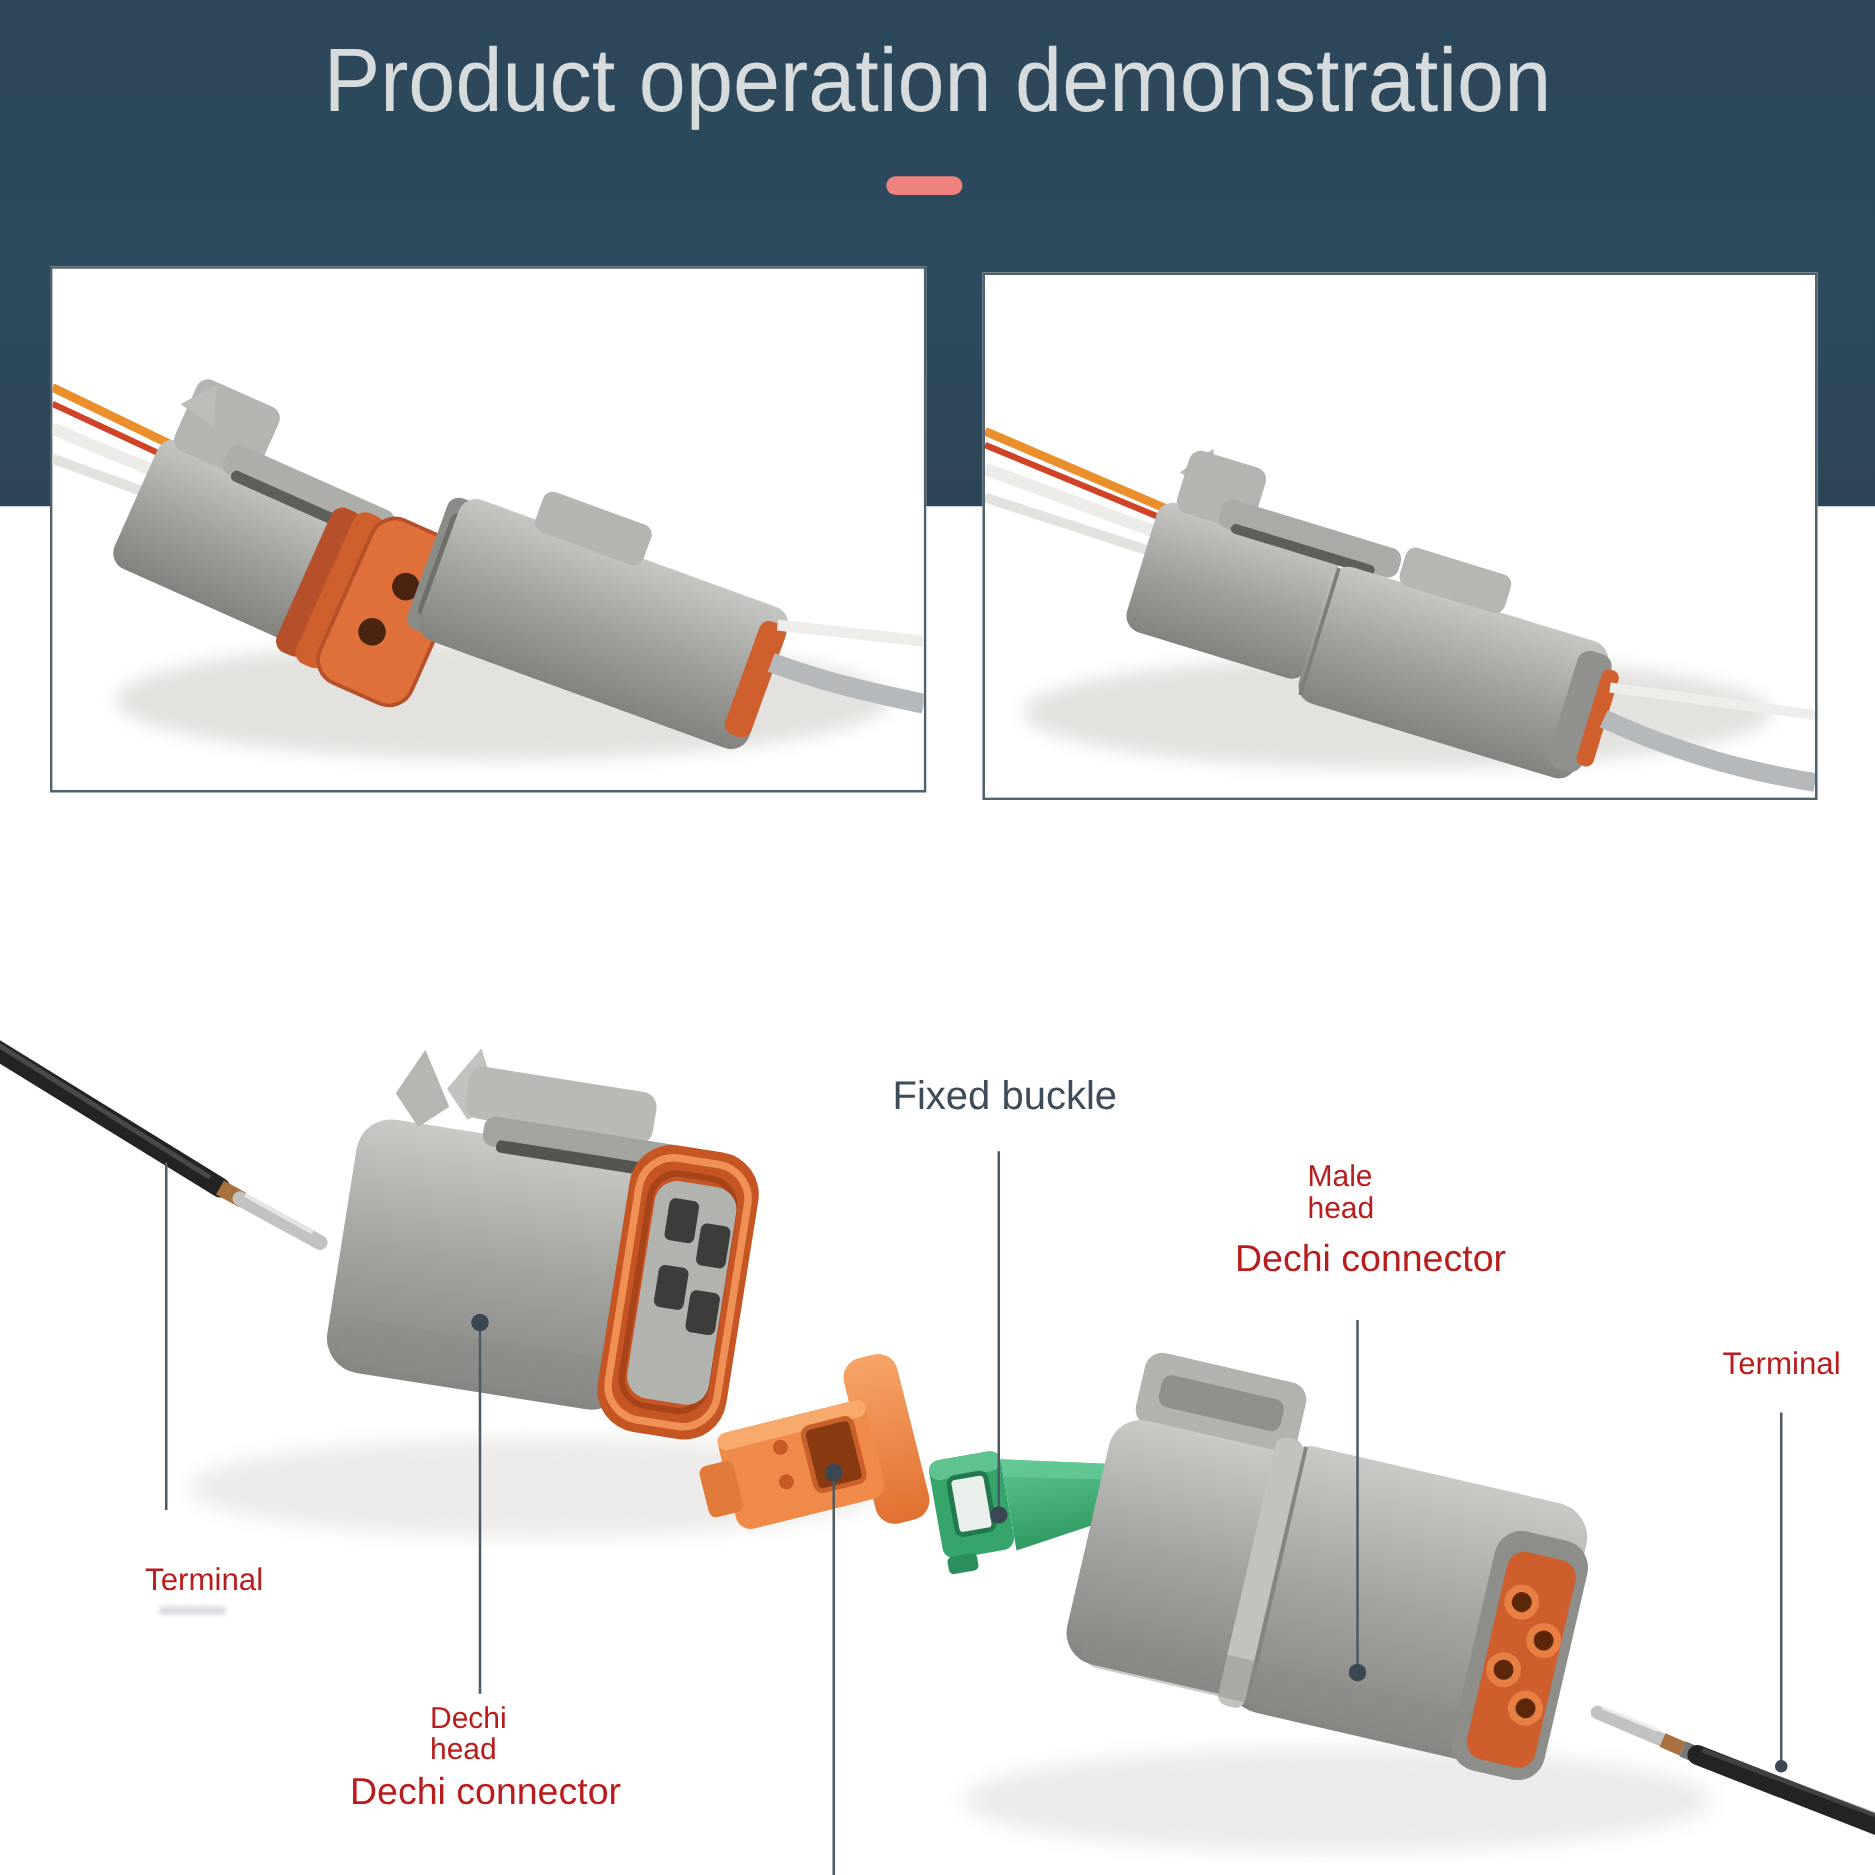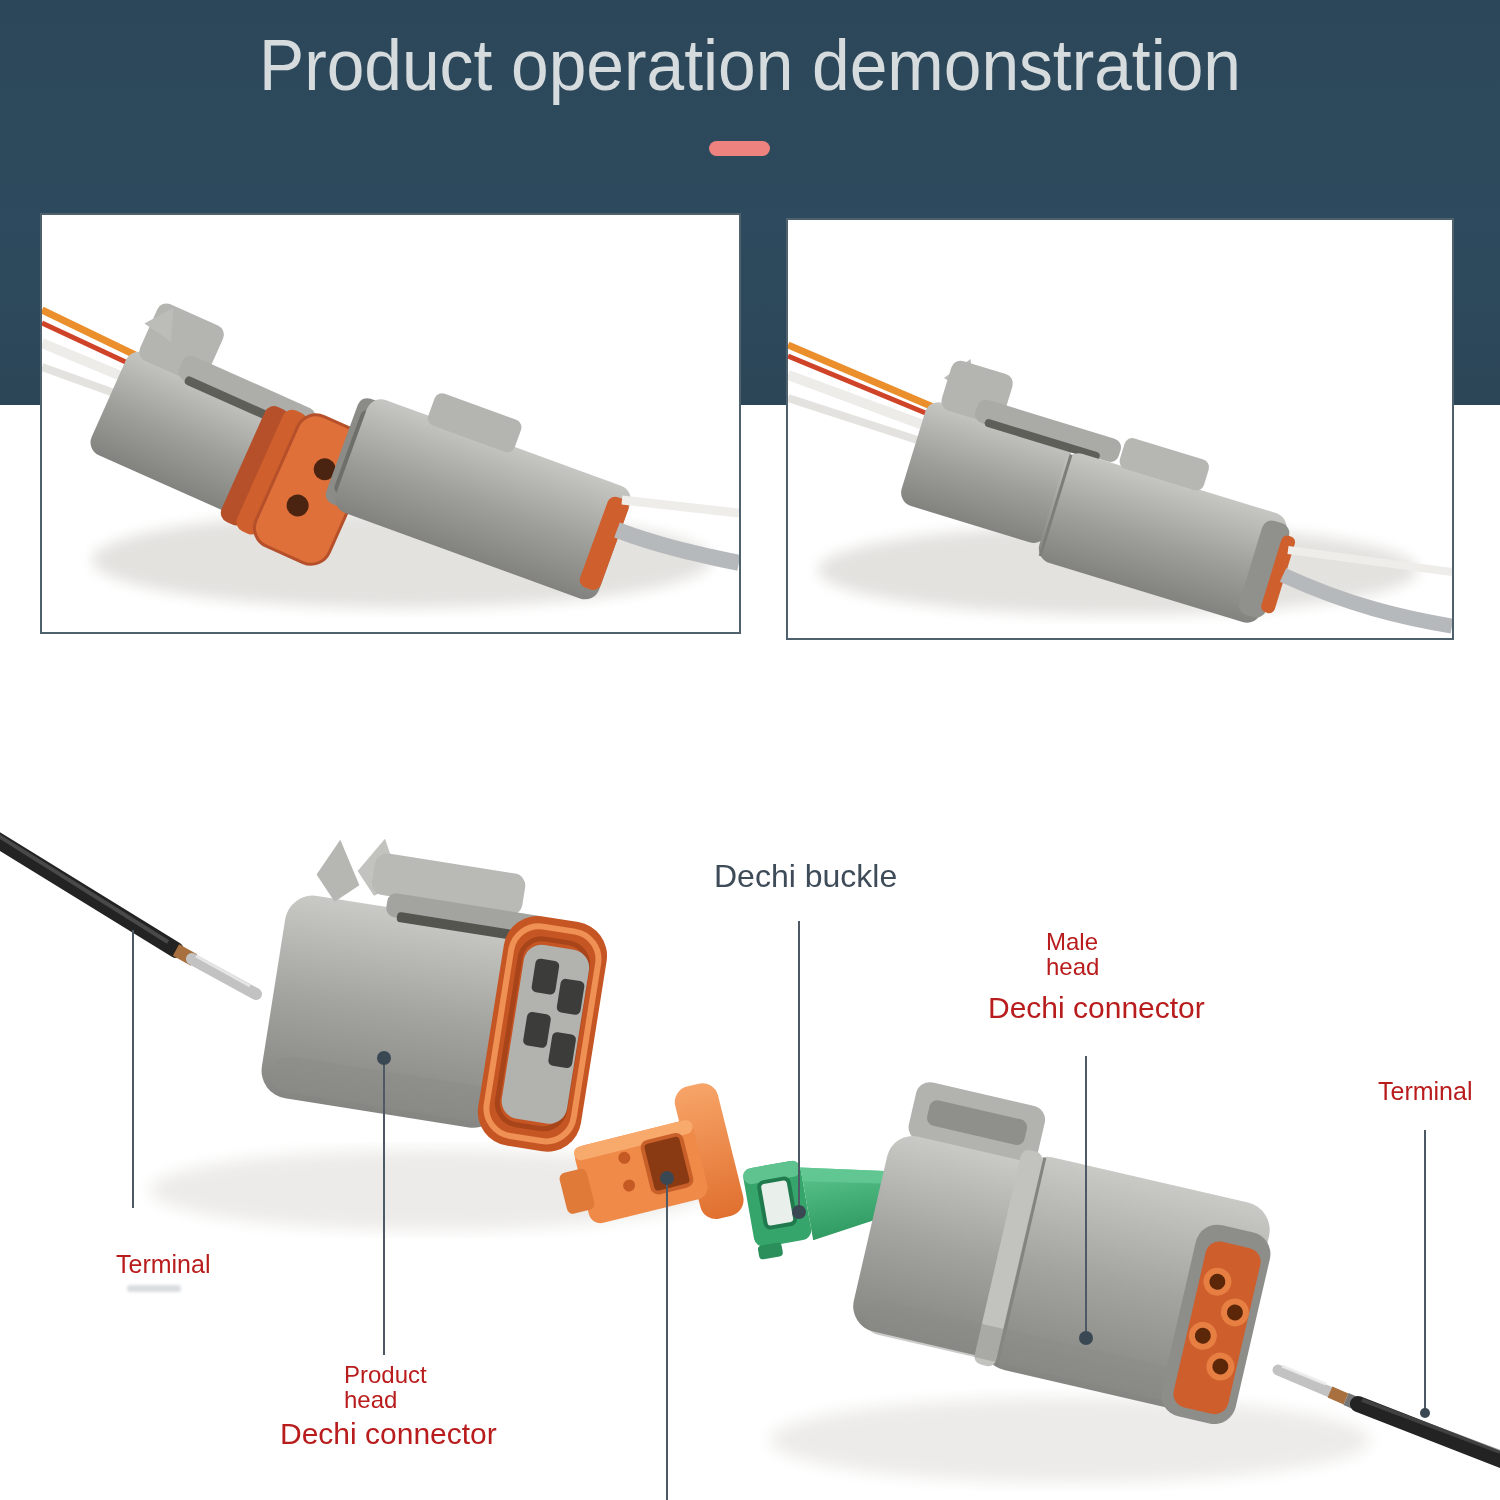--- a/index.html
+++ b/index.html
@@ -247,26 +247,26 @@
 <div class="pointer-dot dot-lg d-female"></div>
 <div class="pointer-line l-wedge"></div>
 <div class="pointer-dot dot-lg d-wedge"></div>
 <div class="pointer-line l-buckle"></div>
 <div class="pointer-dot dot-lg d-buckle"></div>
 <div class="pointer-line l-male"></div>
 <div class="pointer-dot dot-lg d-male"></div>
 <div class="pointer-line l-terminal-right"></div>
 <div class="pointer-dot dot-sm d-terminal-right"></div>
 
-<div class="lbl lbl-fixed-buckle">Dechi buckle</div>
+<div class="lbl lbl-fixed-buckle">Fixed buckle</div>
 <div class="lbl lbl-male-head">
   <div>Male</div>
   <div>head</div>
 </div>
 <div class="lbl lbl-dechi-male">Dechi connector</div>
 <div class="lbl lbl-terminal-right">Terminal</div>
 <div class="lbl lbl-terminal-left">Terminal</div>
 <div class="smudge"></div>
 <div class="lbl lbl-female-head">
-  <div>Product</div>
+  <div>Dechi</div>
   <div>head</div>
 </div>
 <div class="lbl lbl-dechi-female">Dechi connector</div>
 
 </body></html>

